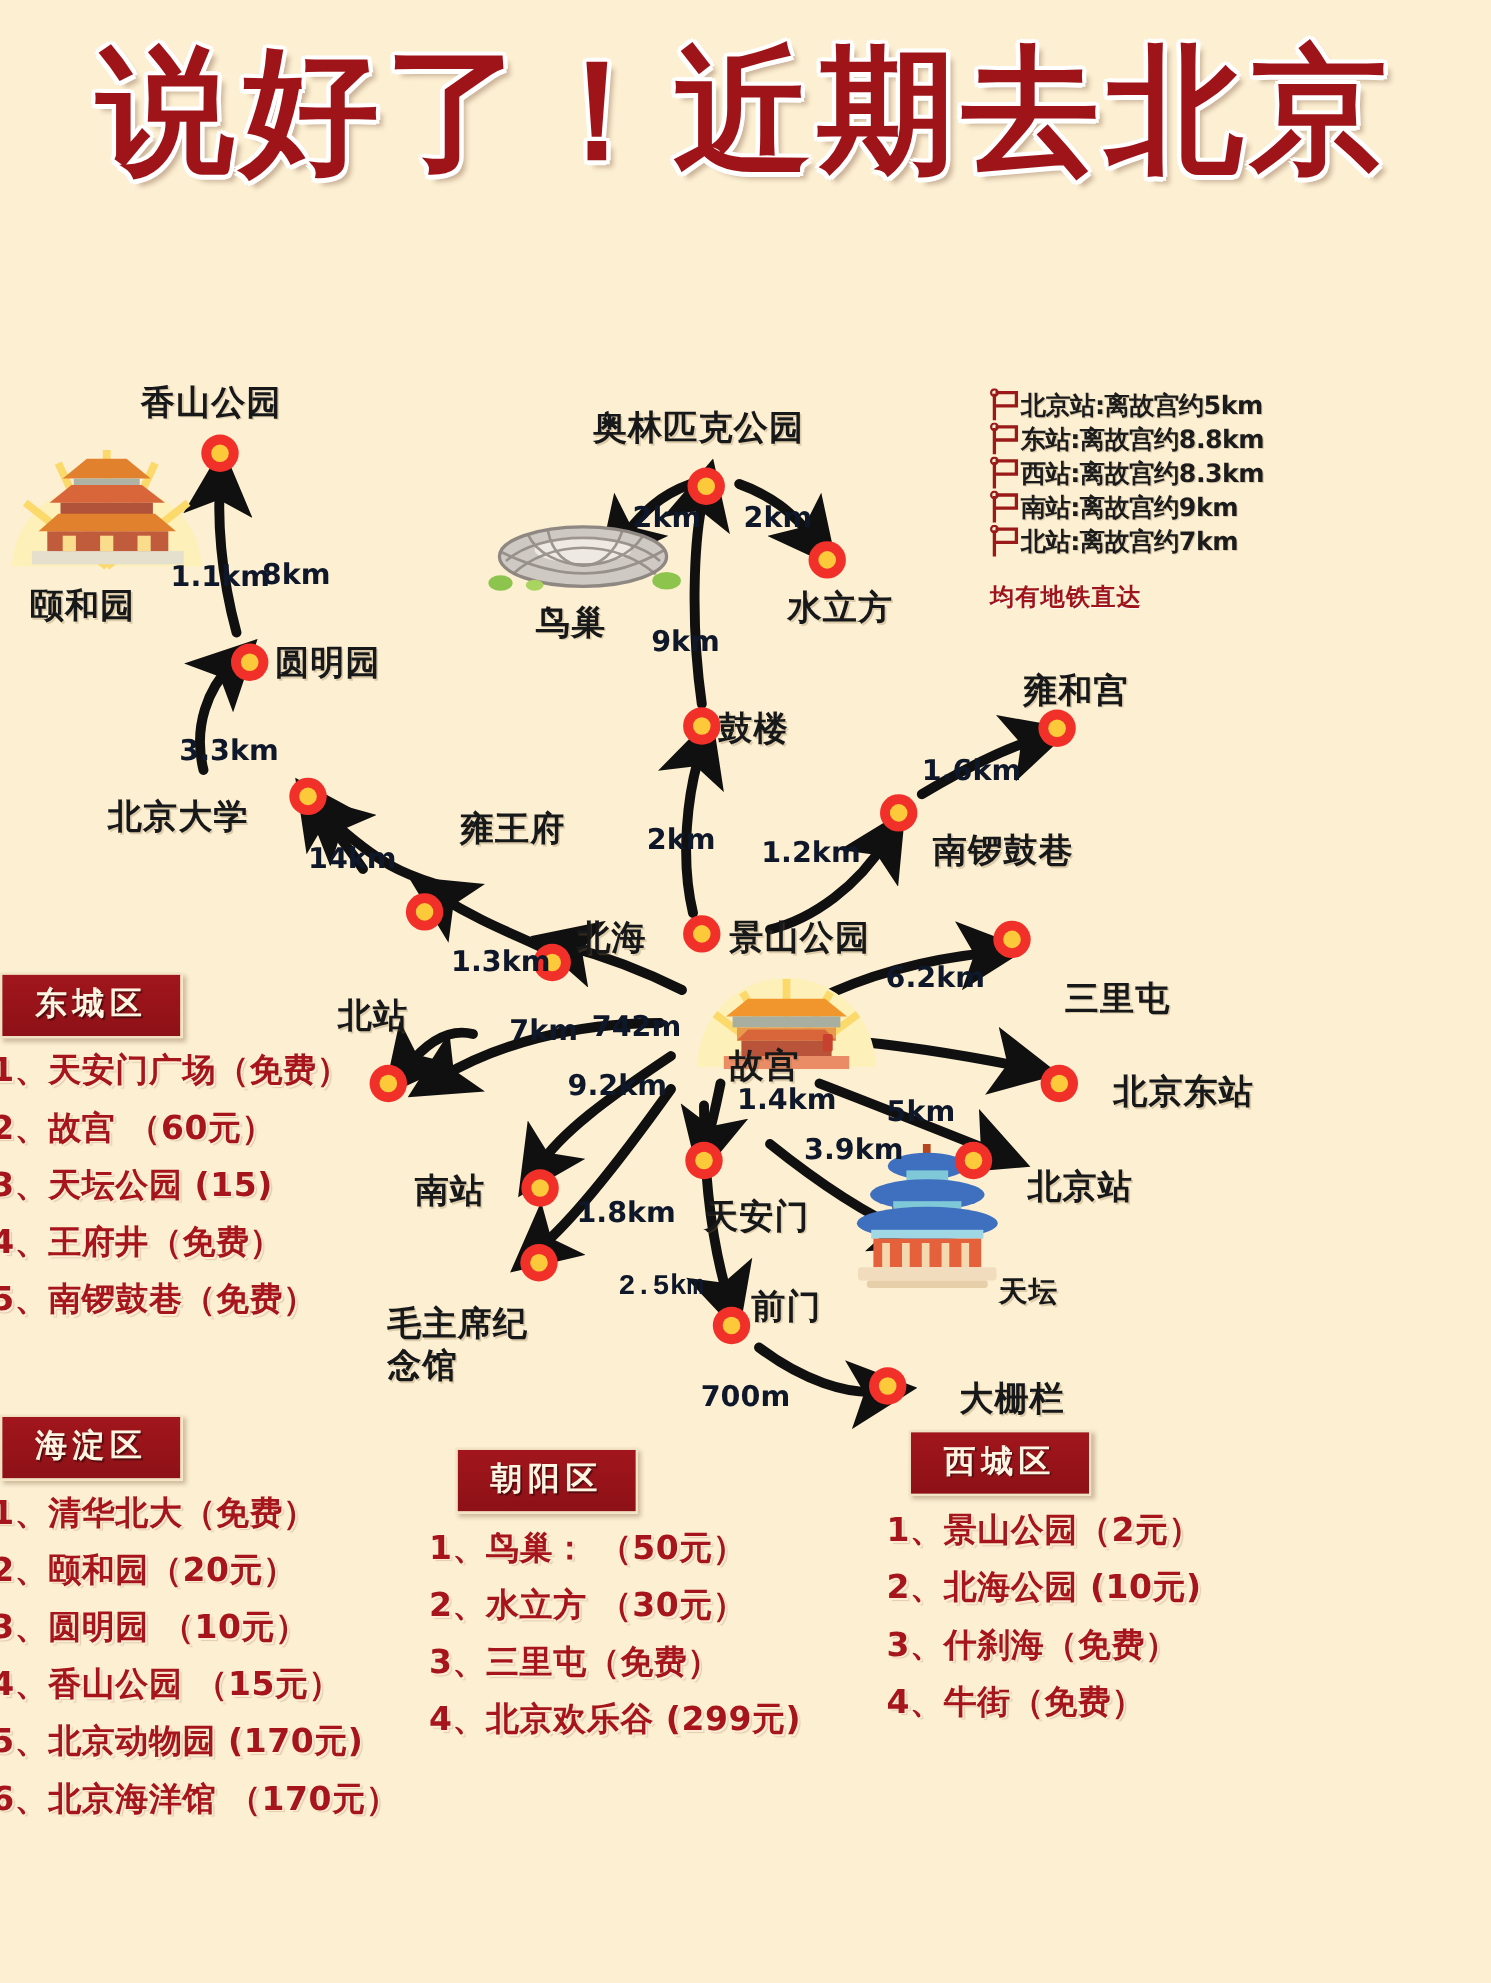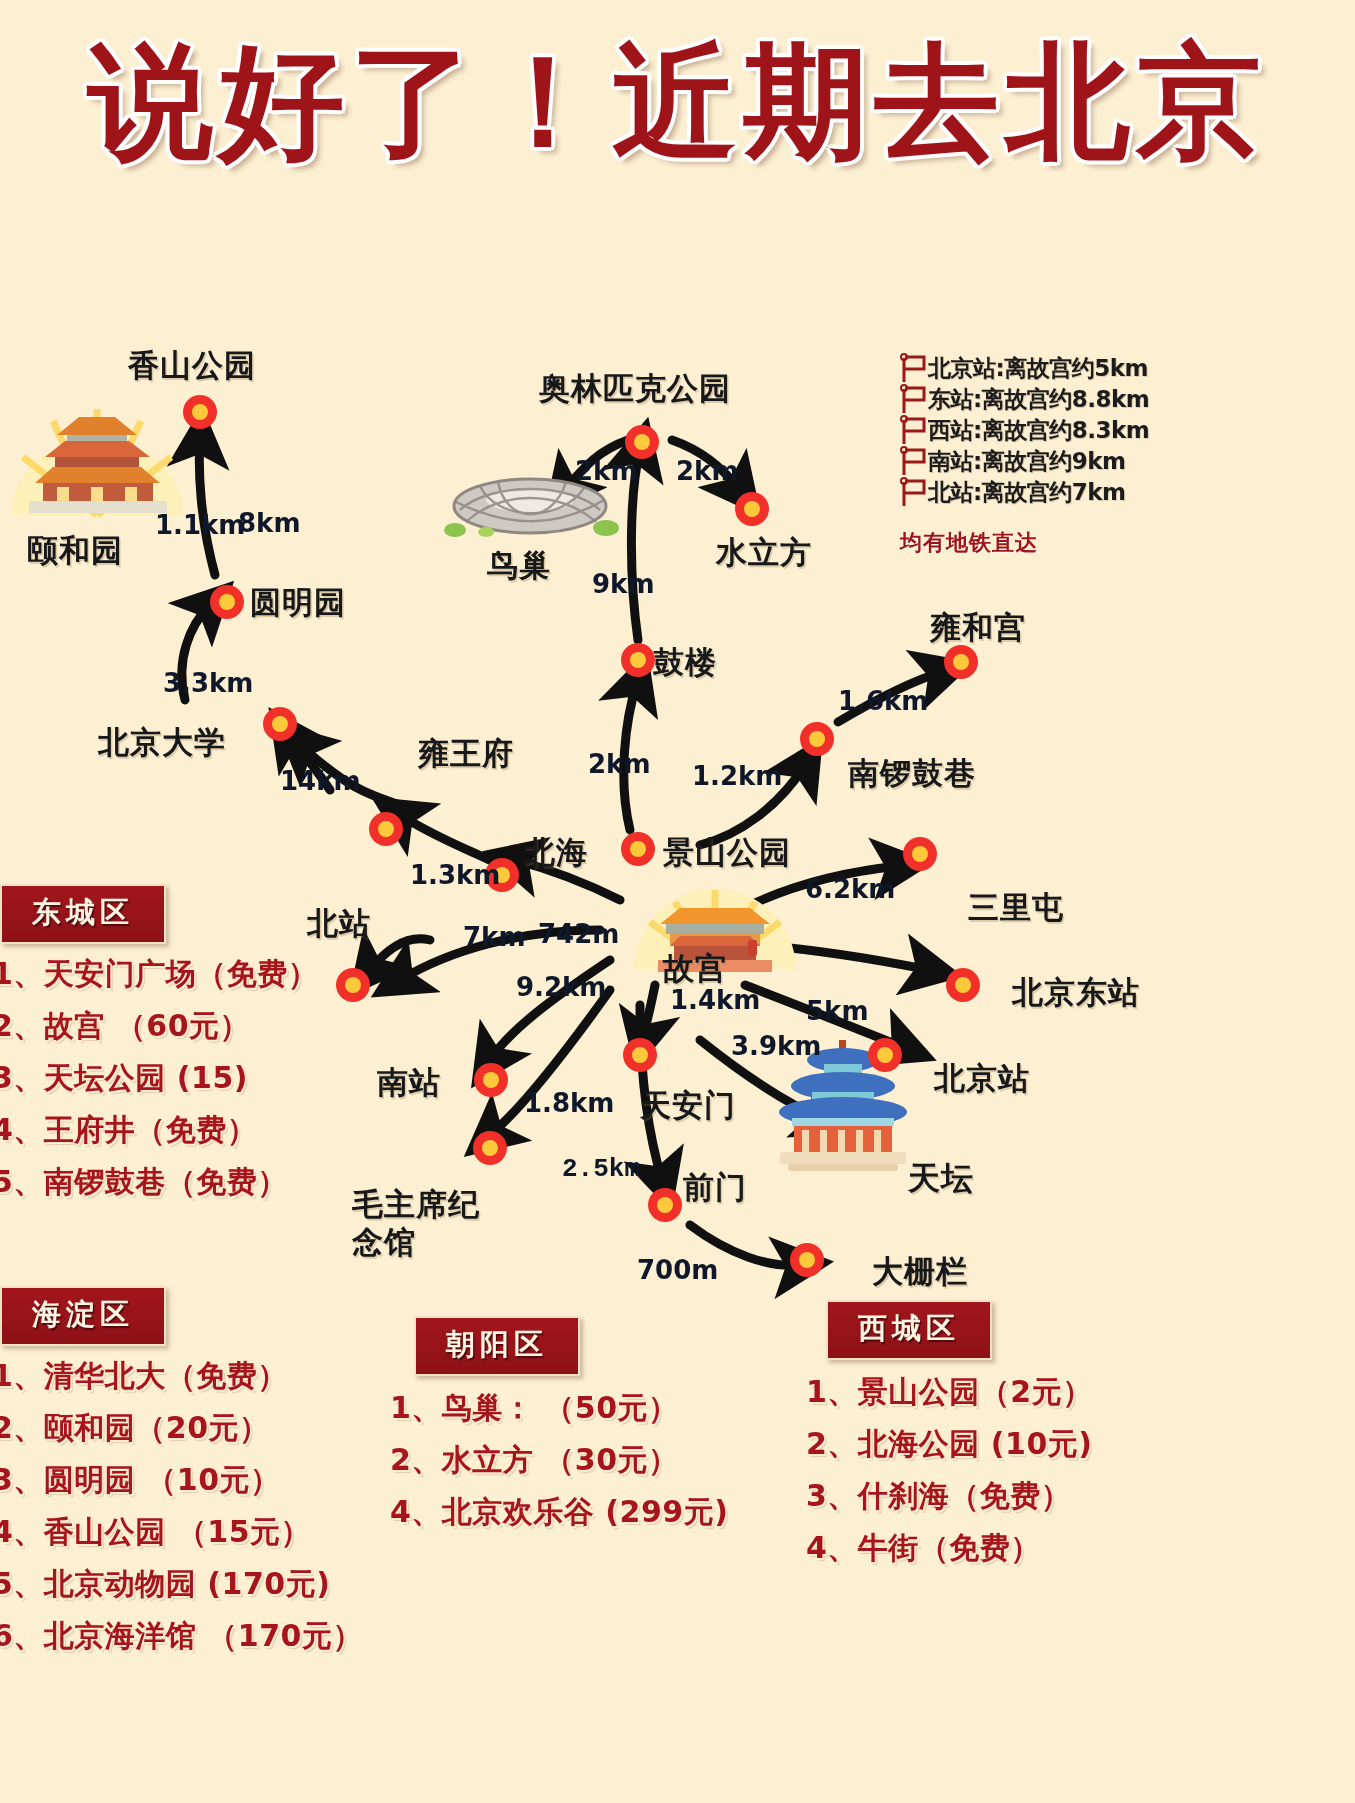--- a/index.html
+++ b/index.html
@@ -328,21 +328,21 @@
   <div class="plabel" style="left:524px;top:832px;">北海</div>
   <div class="plabel" style="left:663px;top:832px;">景山公园</div>
   <div class="plabel" style="left:968px;top:865px;margin-top:22px;">三里屯</div>
   <div class="plabel" style="left:307px;top:903px;">北站</div>
   <div class="plabel" style="left:1012px;top:972px;">北京东站</div>
   <div class="plabel" style="left:377px;top:1062px;">南站</div>
   <div class="plabel" style="left:934px;top:1058px;">北京站</div>
   <div class="plabel" style="left:640px;top:1085px;">天安门</div>
   <div class="plabel two" style="left:352px;top:1185px;width:130px;">毛主席纪念馆</div>
   <div class="plabel" style="left:683px;top:1167px;">前门</div>
-  <div class="plabel" style="left:908px;top:1157px;font-size:32px;">天坛</div>
+  <div class="plabel" style="left:908px;top:1157px;font-size:26px;">天坛</div>
   <div class="plabel" style="left:872px;top:1251px;">大栅栏</div>
 
   <div class="dlabel" style="left:155px;top:510px;">1.1km</div>
   <div class="dlabel" style="left:238px;top:508px;">8km</div>
   <div class="dlabel" style="left:163px;top:668px;">3.3km</div>
   <div class="dlabel" style="left:280px;top:766px;">14km</div>
   <div class="dlabel" style="left:575px;top:456px;">2km</div>
   <div class="dlabel" style="left:676px;top:456px;">2km</div>
   <div class="dlabel" style="left:592px;top:569px;">9km</div>
   <div class="dlabel" style="left:588px;top:749px;">2km</div>
@@ -382,20 +382,21 @@
     <div>5、北京动物园 (170元)</div>
     <div>6、北京海洋馆 （170元）</div>
   </div>
 
   <div class="dist-badge" style="left:414px;top:1316px;">
     <span>朝阳区</span>
   </div>
   <div class="dist-items" style="left:390px;top:1382px;">
     <div>1、鸟巢： （50元）</div>
     <div>2、水立方 （30元）</div>
+    <div>3、三里屯（免费）</div>
     <div>4、北京欢乐谷 (299元)</div>
   </div>
 
   <div class="dist-badge" style="left:826px;top:1300px;">
     <span>西城区</span>
   </div>
   <div class="dist-items" style="left:806px;top:1366px;">
     <div>1、景山公园（2元）</div>
     <div>2、北海公园 (10元)</div>
     <div>3、什刹海（免费）</div>

